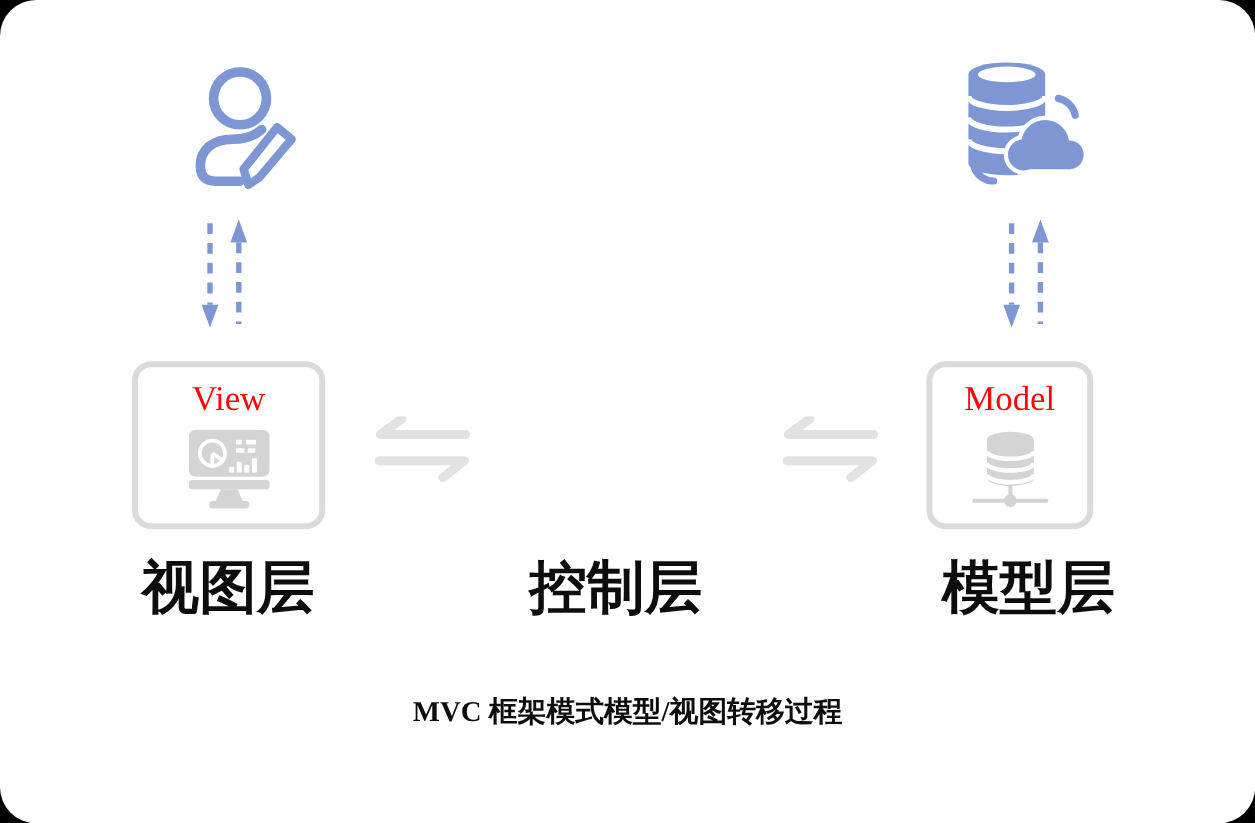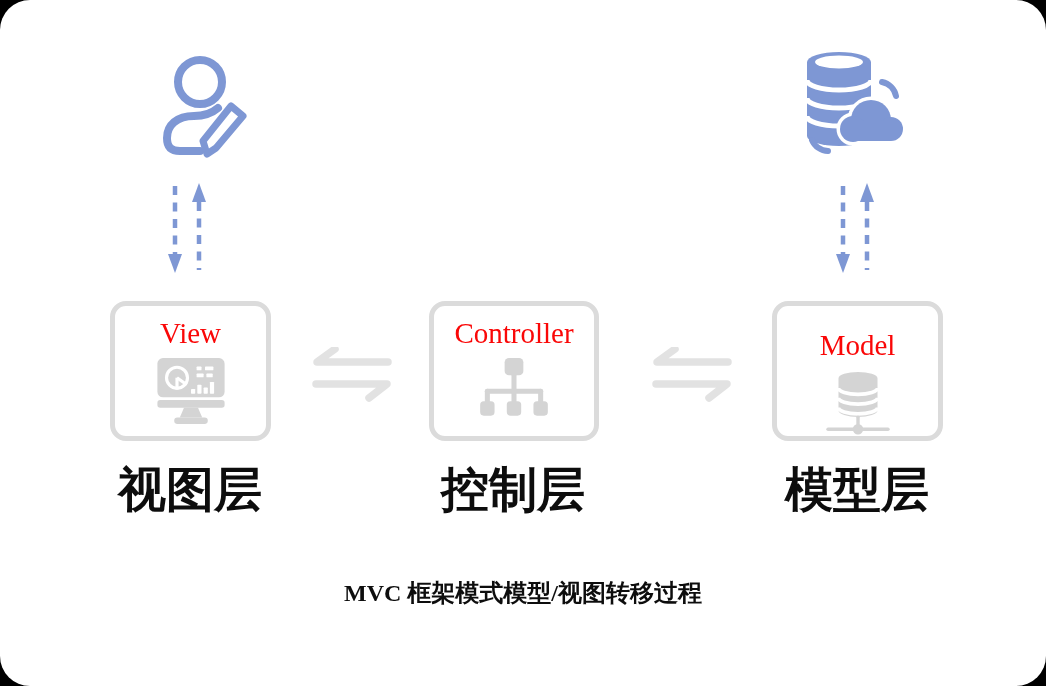--- a/index.html
+++ b/index.html
@@ -21,21 +21,21 @@
     display:flex;flex-direction:column;align-items:center;padding-top:11px;
   }
   .layer-box .en-label{
     color:#fa0707;font-size:29px;line-height:1.15;font-weight:400;
     font-family:"Liberation Serif","DejaVu Serif",serif;
   }
   .layer-box .box-icon{margin-top:8px;}
 
   #box-view{left:110px;width:161px;}
   #box-controller{left:429px;width:170px;}
-  #box-model{left:772px;width:171px;justify-content:flex-end;}
+  #box-model{left:772px;width:139px;}
 
   
   .zh-label{
     position:absolute;top:458px;transform:translateX(-50%);
     font-size:48px;font-weight:700;color:#0d0d0d;white-space:nowrap;
     font-family:"Liberation Serif","DejaVu Serif",serif;
   }
   #zh-view{left:190px;}
   #zh-controller{left:513px;}
   #zh-model{left:857px;}
@@ -132,38 +132,20 @@
     </svg>
   </div>
 
   <svg class="abs" style="left:310px;top:347px;" width="84" height="56" viewBox="0 0 84 56">
     <g fill="none" stroke="#E2E2E2" stroke-width="7.5" stroke-linecap="round" stroke-linejoin="round">
       <path d="M78 15 H7 L25 2"></path>
       <path d="M6 37 H77 L59 51"></path>
     </g>
   </svg>
 
-  <div class="layer-box" id="box-controller">
-    <div class="en-label">Controller</div>
-    <svg class="box-icon" width="72" height="62" viewBox="0 0 100 86">
-      <g stroke="#D4D4D4" stroke-width="7" stroke-linecap="round">
-        <line x1="50" y1="24" x2="50" y2="46"></line>
-        <line x1="13" y1="46" x2="87" y2="46"></line>
-        <line x1="13" y1="46" x2="13" y2="62"></line>
-        <line x1="50" y1="46" x2="50" y2="62"></line>
-        <line x1="87" y1="46" x2="87" y2="62"></line>
-      </g>
-      <g fill="#D4D4D4">
-        <rect x="37" y="0" width="26" height="24" rx="6"></rect>
-        <rect x="3" y="60" width="20" height="20" rx="5"></rect>
-        <rect x="40" y="60" width="20" height="20" rx="5"></rect>
-        <rect x="77" y="60" width="20" height="20" rx="5"></rect>
-      </g>
-    </svg>
-  </div>
 
   <svg class="abs" style="left:650px;top:347px;" width="84" height="56" viewBox="0 0 84 56">
     <g fill="none" stroke="#E2E2E2" stroke-width="7.5" stroke-linecap="round" stroke-linejoin="round">
       <path d="M78 15 H7 L25 2"></path>
       <path d="M6 37 H77 L59 51"></path>
     </g>
   </svg>
 
   <div class="layer-box" id="box-model">
     <div class="en-label">Model</div>

